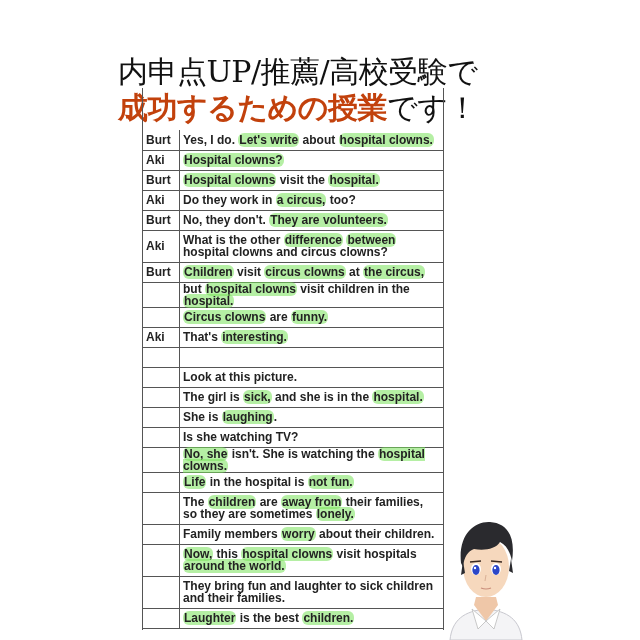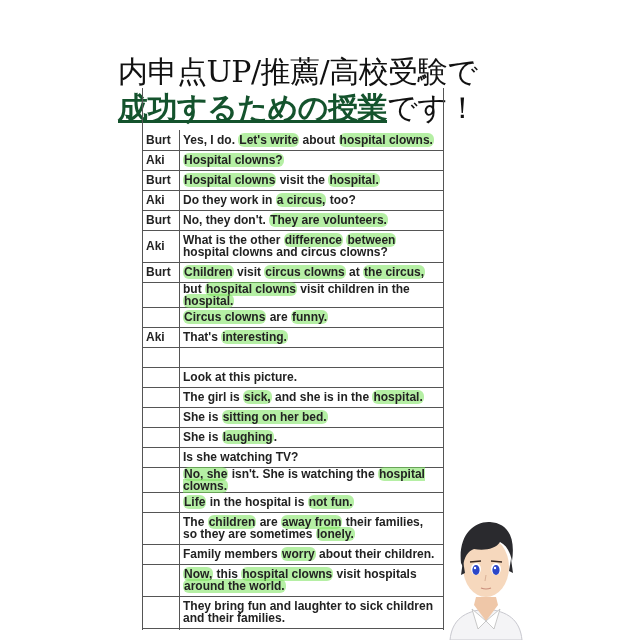--- a/index.html
+++ b/index.html
@@ -11,21 +11,21 @@
     position: absolute; left: 118px; top: 10px; width: 420px;
     font-family: "DejaVu Serif", serif;
     margin-top: 44px;
   }
   .title-line1 {
     font-size: 30px; line-height: 36px; color: #111; white-space: nowrap; letter-spacing: -0.5px;
   }
   .title-line2 {
     font-size: 30px; line-height: 36px; white-space: nowrap; font-family: "DejaVu Sans", sans-serif; font-weight: bold; letter-spacing: -0.5px;
   }
-  .red { color: #14532d; text-decoration: underline; }
+  .red { color: #c2410c; }
   .black { color: #111; font-weight: normal; font-family: "DejaVu Serif", serif; }
 
   .sheet {
     position: absolute; left: 142px; top: 88px; width: 300px; height: 542px; overflow: hidden;
     border-left: 1px solid #555; border-right: 1px solid #555;
   }
   table {
     border-collapse: collapse; width: 300px; table-layout: fixed;
     font-family: "Liberation Sans", sans-serif; font-size: 12px; font-weight: bold; color: #222; margin-top: 42px;
   }
@@ -99,24 +99,20 @@
         <tr>
           <td class="who"></td>
           <td><span>Look at this picture.</span></td>
         </tr>
         <tr>
           <td class="who"></td>
           <td><span>The girl is </span><span class="hl">sick,</span><span> and she is in the </span><span class="hl">hospital.</span></td>
         </tr>
         <tr>
           <td class="who"></td>
-          <td><span>She is </span><span class="hl">sitting on her bed.</span></td>
-        </tr>
-        <tr>
-          <td class="who"></td>
           <td><span>She is </span><span class="hl">laughing</span><span>.</span></td>
         </tr>
         <tr>
           <td class="who"></td>
           <td><span>Is she watching TV?</span></td>
         </tr>
         <tr>
           <td class="who"></td>
           <td><span class="hl">No, she</span><span> isn't. She is watching the </span><span class="hl">hospital clowns.</span></td>
         </tr>

